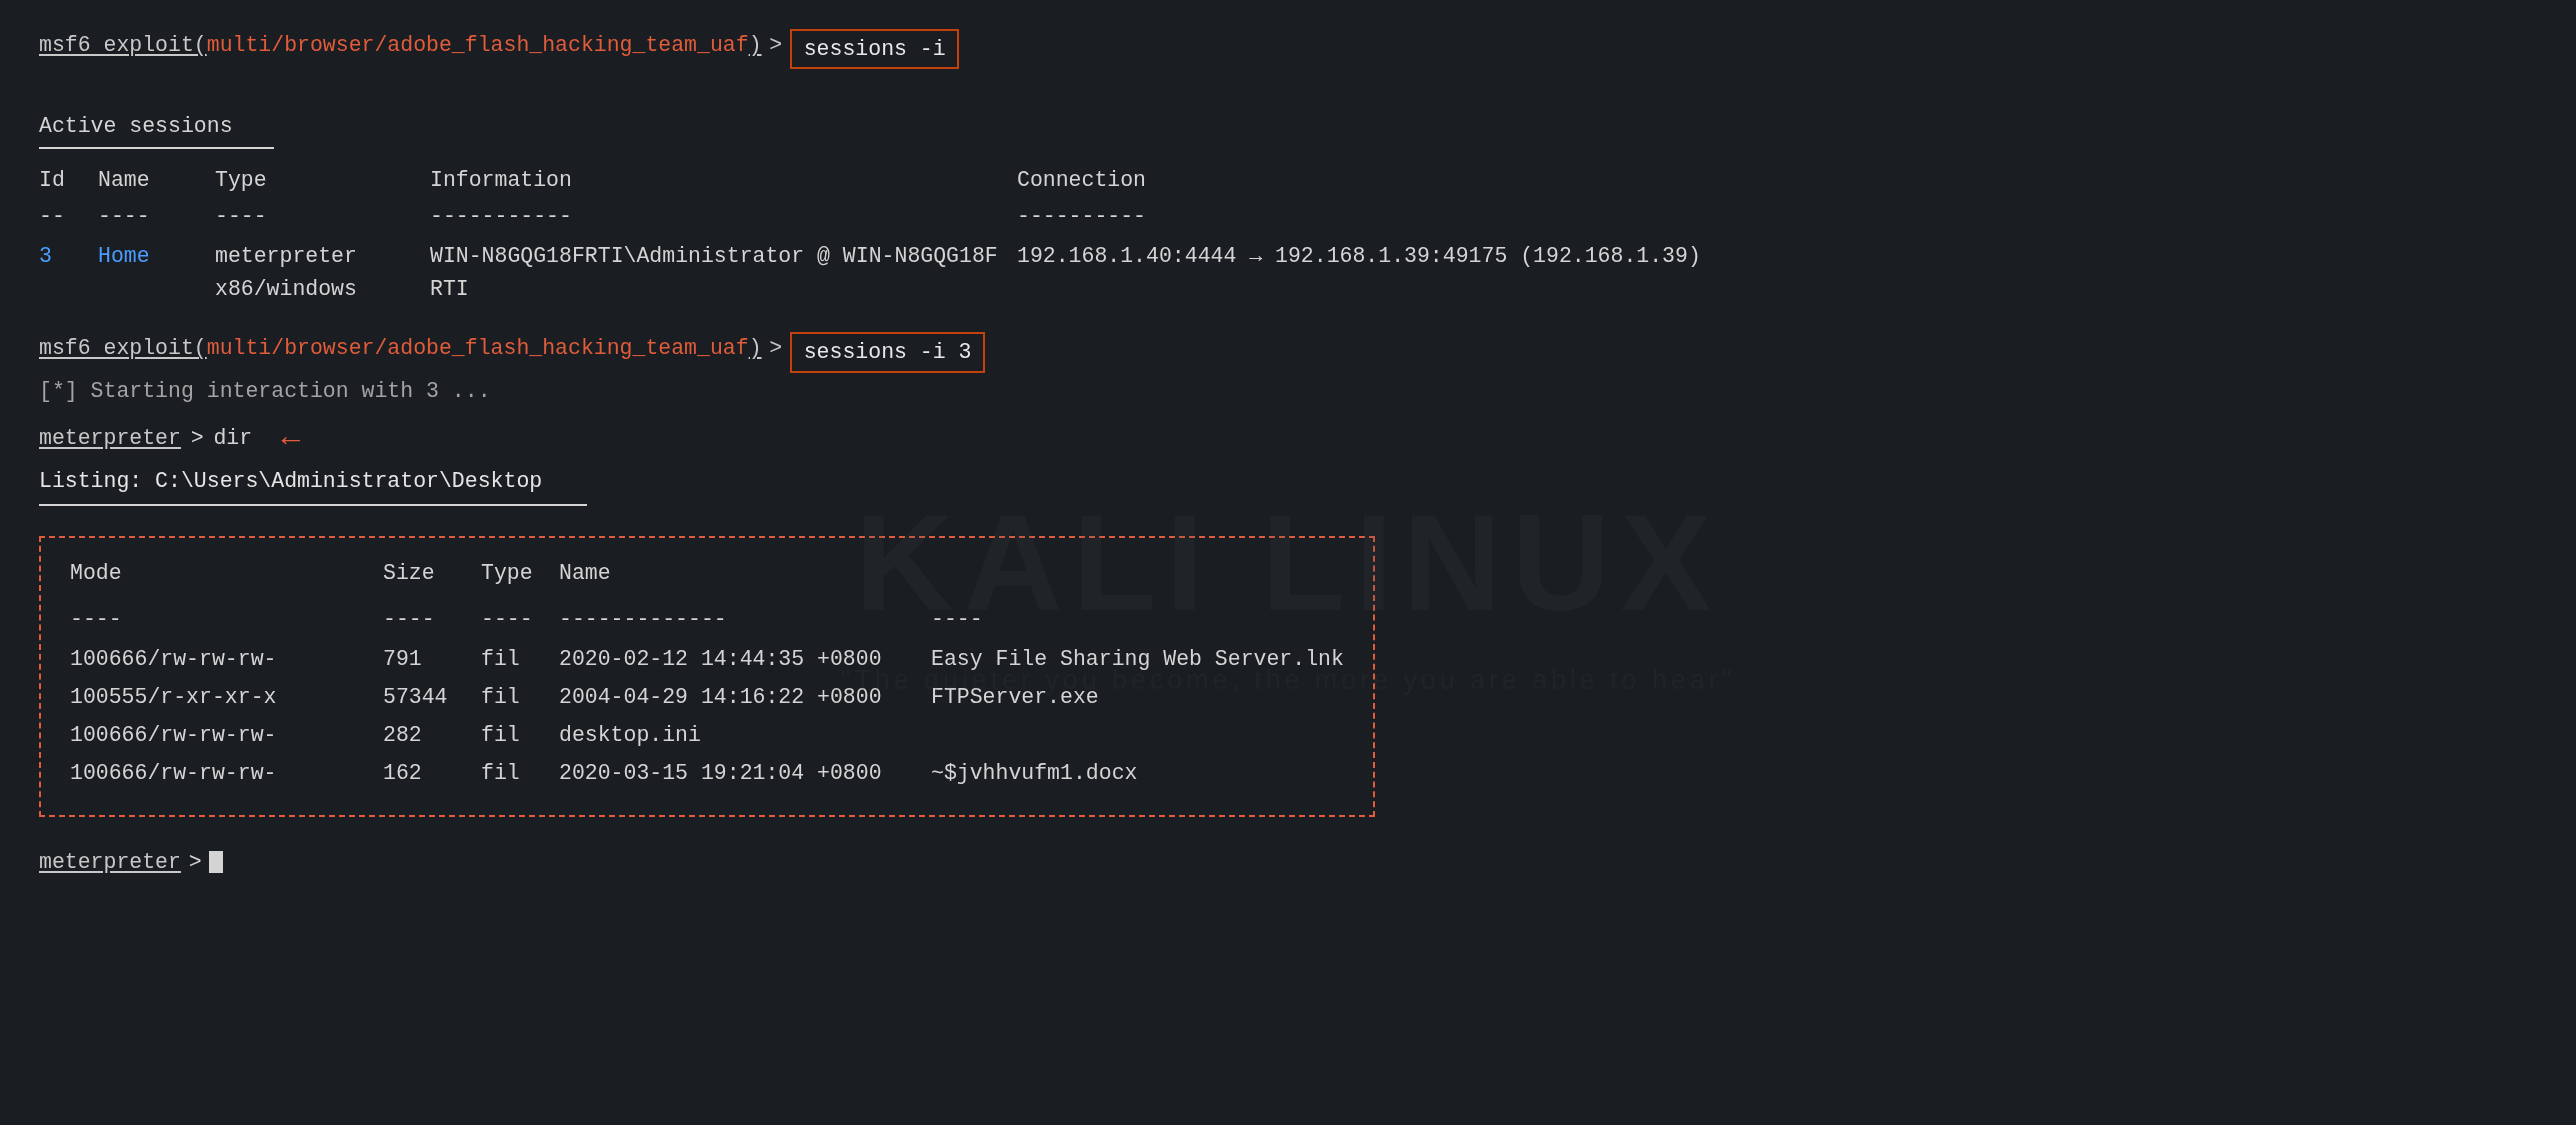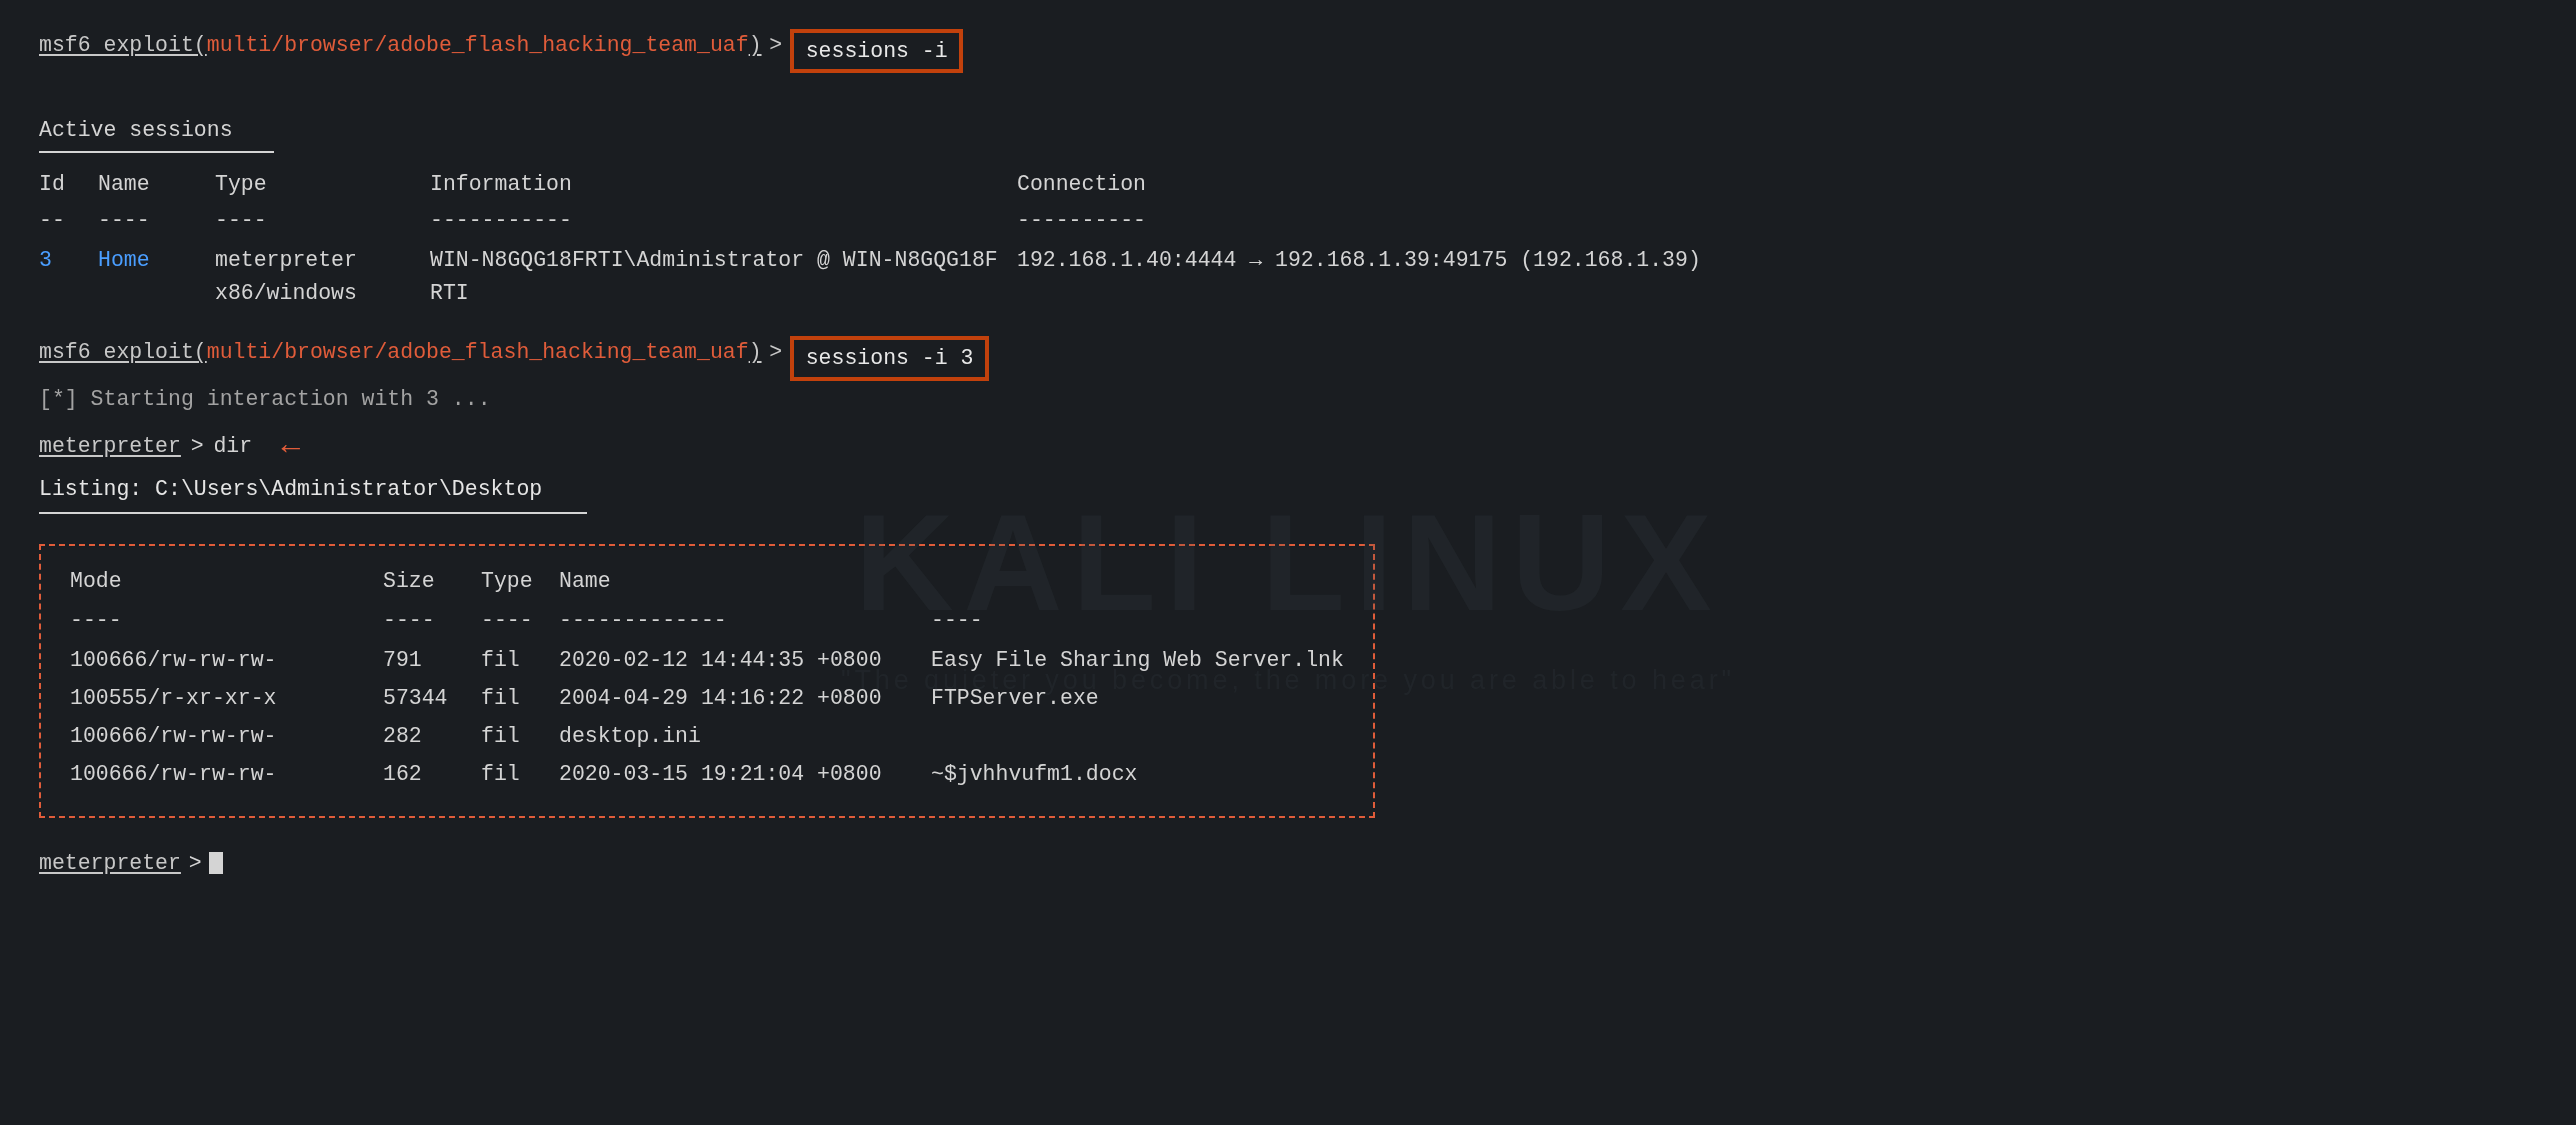--- a/index.html
+++ b/index.html
@@ -61,21 +61,21 @@
       color: #e05c3a;
     }
 
     .prompt-arrow {
       color: #c8c8c8;
       margin: 0 7.8px;
     }
 
     .cmd-box {
       display: inline-block;
-      border: 4px solid #c2410c;
+      border: 2px solid #c2410c;
       padding: 2px 11.7px;
       color: #e8e8e8;
       background: transparent;
     }
 
     .section-title {
       color: #d4d4d4;
       margin-top: 15.7px;
       margin-bottom: 3.9px;
     }
@@ -170,21 +170,21 @@
       margin-bottom: 19.6px;
       display: inline-block;
       min-width: 1174px;
     }
 
     .dir-table-header {
       display: grid;
       grid-template-columns: 313px 98px 78px 372px 1fr;
       gap: 0;
       color: #d4d4d4;
-      margin-bottom: 6px;
+      margin-bottom: 13px;
     }
 
     .dir-divider-row {
       display: grid;
       grid-template-columns: 313px 98px 78px 372px 1fr;
       gap: 0;
       color: #d4d4d4;
       margin-bottom: 7.8px;
     }
 

